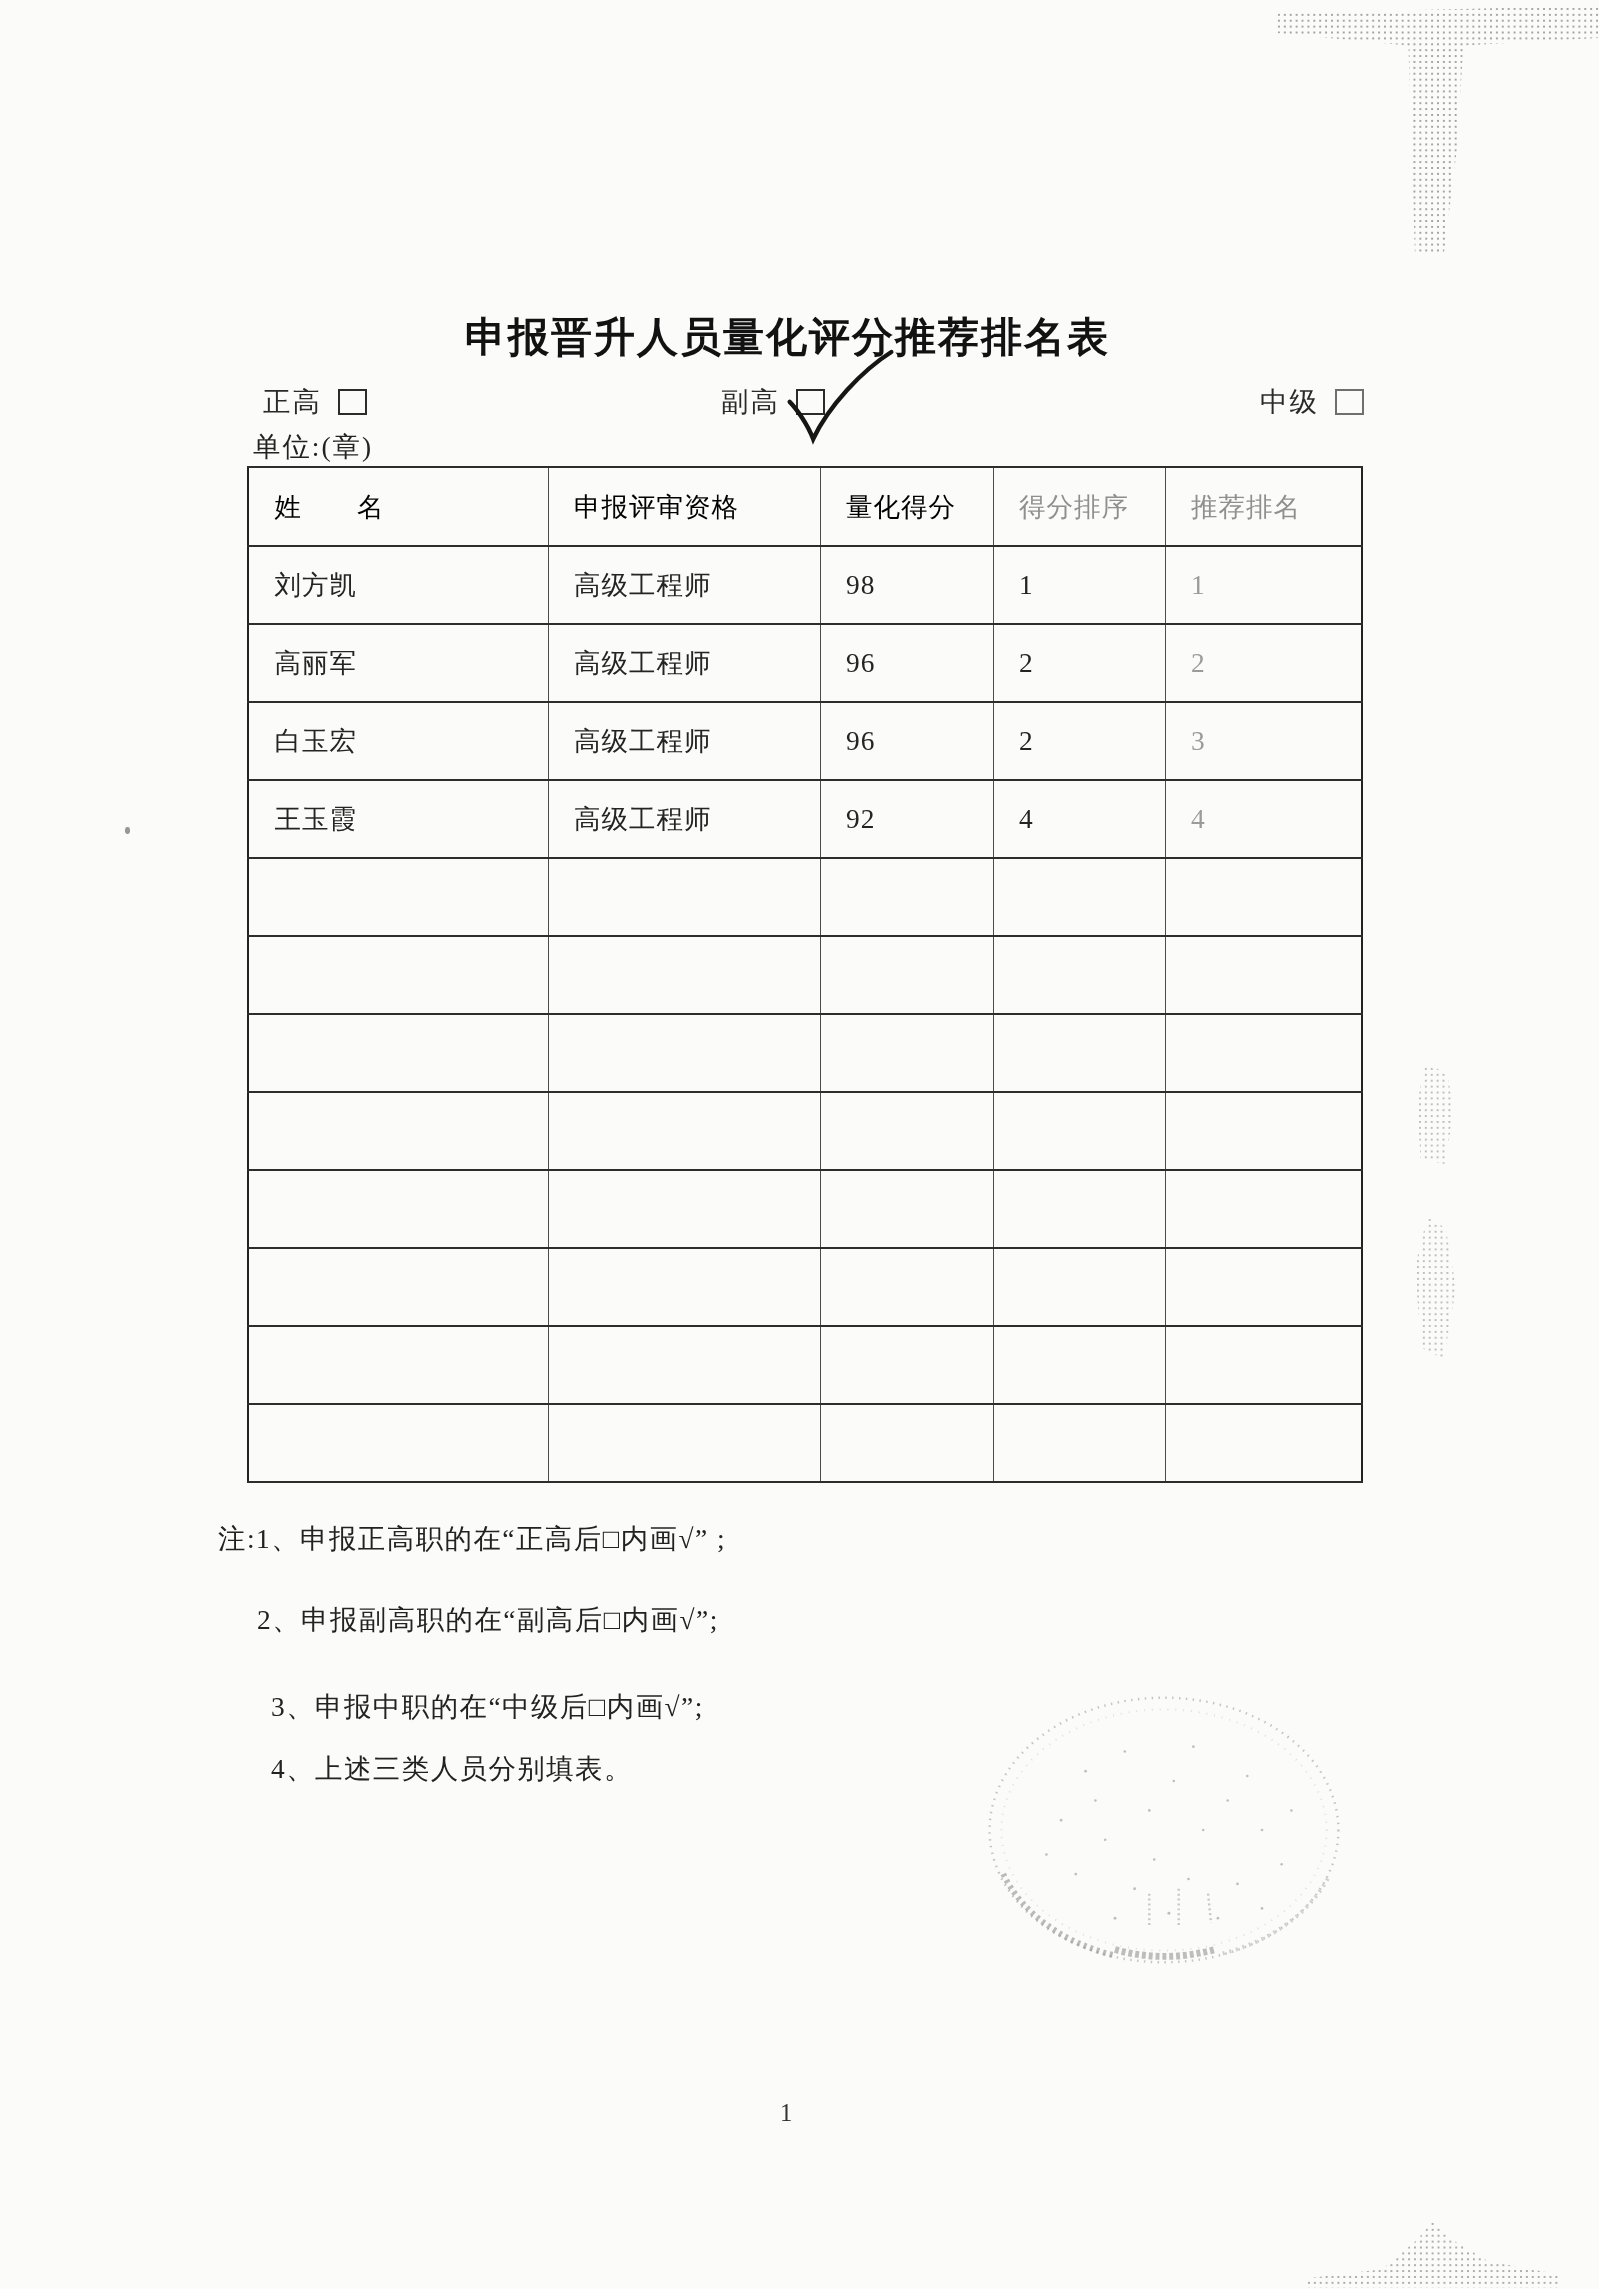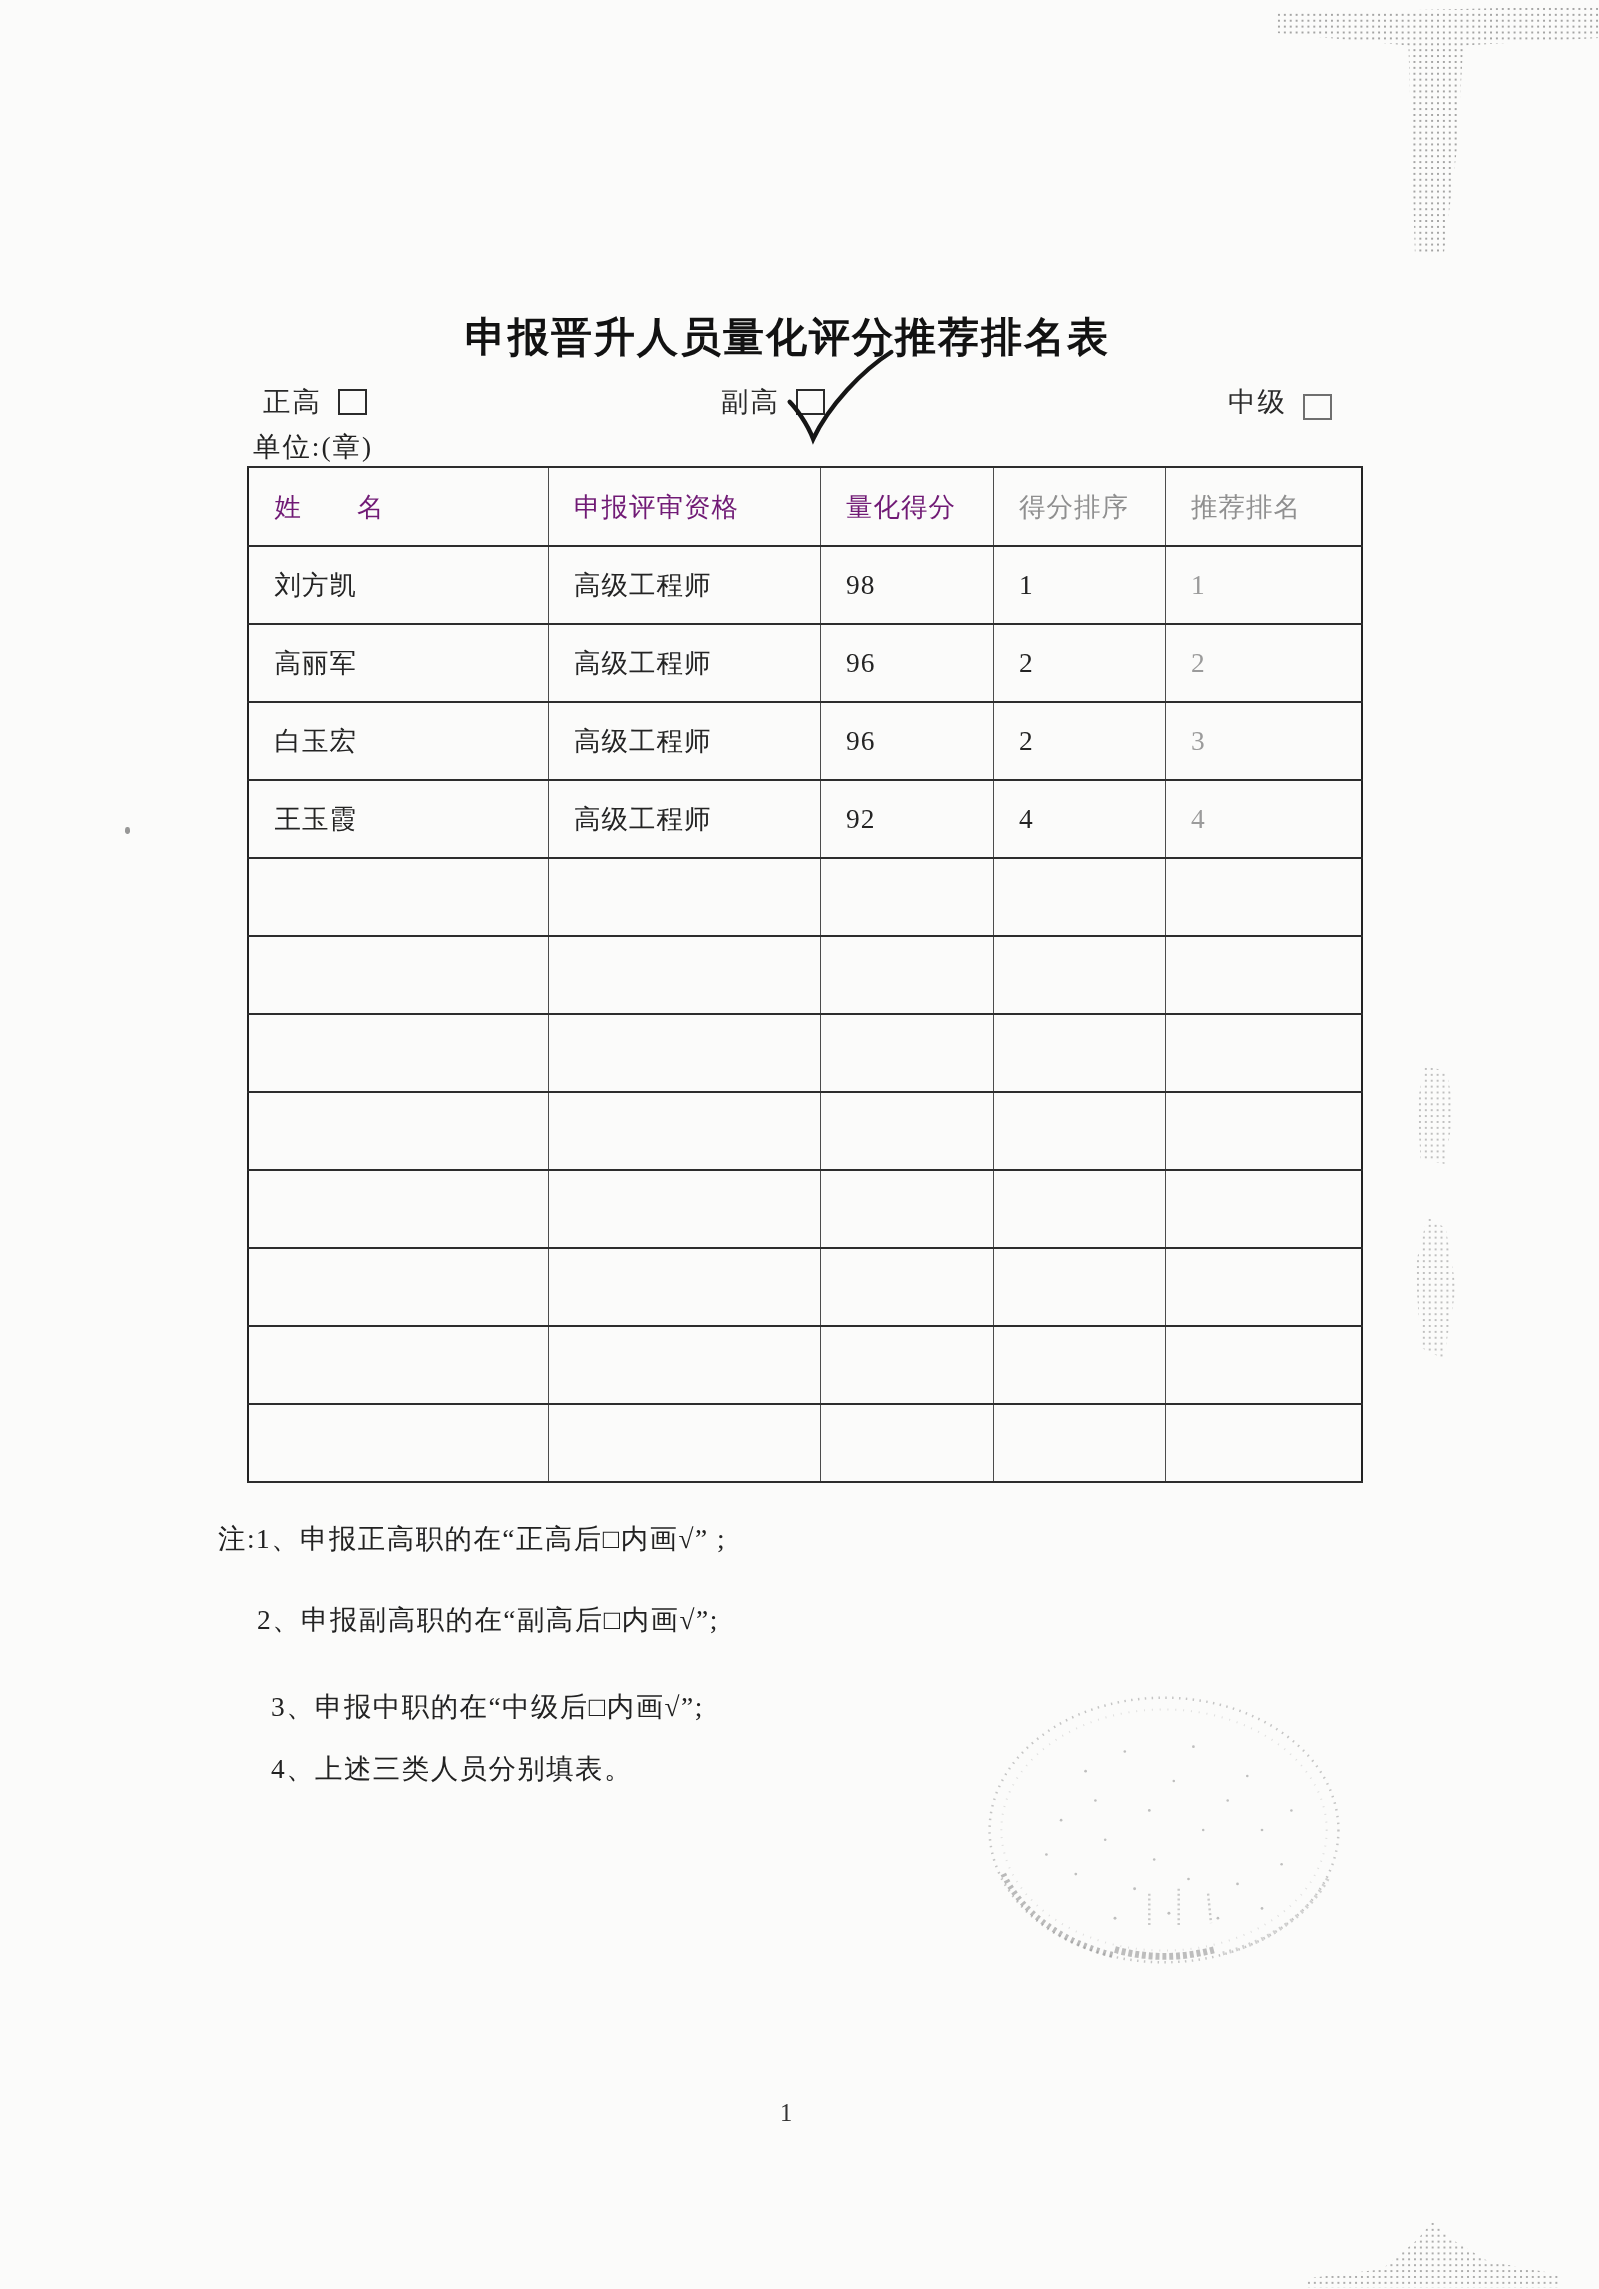--- a/index.html
+++ b/index.html
@@ -10,38 +10,38 @@
   }
 
   
   .doc-title {
     position:absolute; left:453px; top:310px; width:657px; margin:0;
     text-align:right; font-family:"DejaVu Sans", sans-serif;
     font-weight:bold; font-size:41px; letter-spacing:2px; color:#121212;
   }
   .cat { position:absolute; top:384px; display:flex; align-items:center; gap:16px;
          font-size:27.4px; letter-spacing:2px; color:#2a2a2a; }
-  .cat-0 { left:263px; } .cat-1 { left:721px; } .cat-2 { left:1228px;align-items:flex-end; }
+  .cat-0 { left:263px; } .cat-1 { left:721px; } .cat-2 { left:1260px; }
   .box { display:inline-block; width:25.5px; height:21.6px; border:2px solid #2b2b2b; background:transparent; }
   .cat-2 .box { border-color:#6f6f6f; }
   .checkmark-svg { position:absolute; left:776px; top:335px; pointer-events:none; }
   .unit-line { position:absolute; left:253px; top:429px; font-size:27.4px; letter-spacing:2px; color:#222; }
 
   
   table.rank { position:absolute; left:247px; top:466px; width:1113px;
     border-collapse:collapse; table-layout:fixed; }
   table.rank th, table.rank td {
     border-left:1px solid #4c4c4c; border-right:1px solid #4c4c4c;
     border-top:2px solid #2d2d2d; border-bottom:2px solid #2d2d2d;
     padding:0 0 0 25.5px; text-align:left; vertical-align:middle;
     font-weight:normal; font-size:26.5px; letter-spacing:1px;
     overflow:hidden; white-space:nowrap;
   }
   table.rank { border:2px solid #222; }
-  table.rank th { height:77px; color:#701a75; }
+  table.rank th { height:77px; color:#000000; }
   table.rank td { height:76px; color:#242424; }
   table.rank th:nth-child(4), table.rank th:nth-child(5) { color:#8f8f8f; }
   table.rank th:nth-child(5), table.rank td:nth-child(5) { border-left:1px dashed #8a8a8a; }
   table.rank td:nth-child(5) { color:#9b9b9b; }
   table.rank td:nth-child(3), table.rank td:nth-child(4), table.rank td:nth-child(5) { font-size:27.4px; }
   table.rank tr.empty td { border-top-width:1px; border-top-color:#3c3c3c; }
 
   
   .note { position:absolute; font-size:27.4px; letter-spacing:1.5px; color:#222;margin-left:20px; }
   .note-0 { left:198px; top:1521px; }

